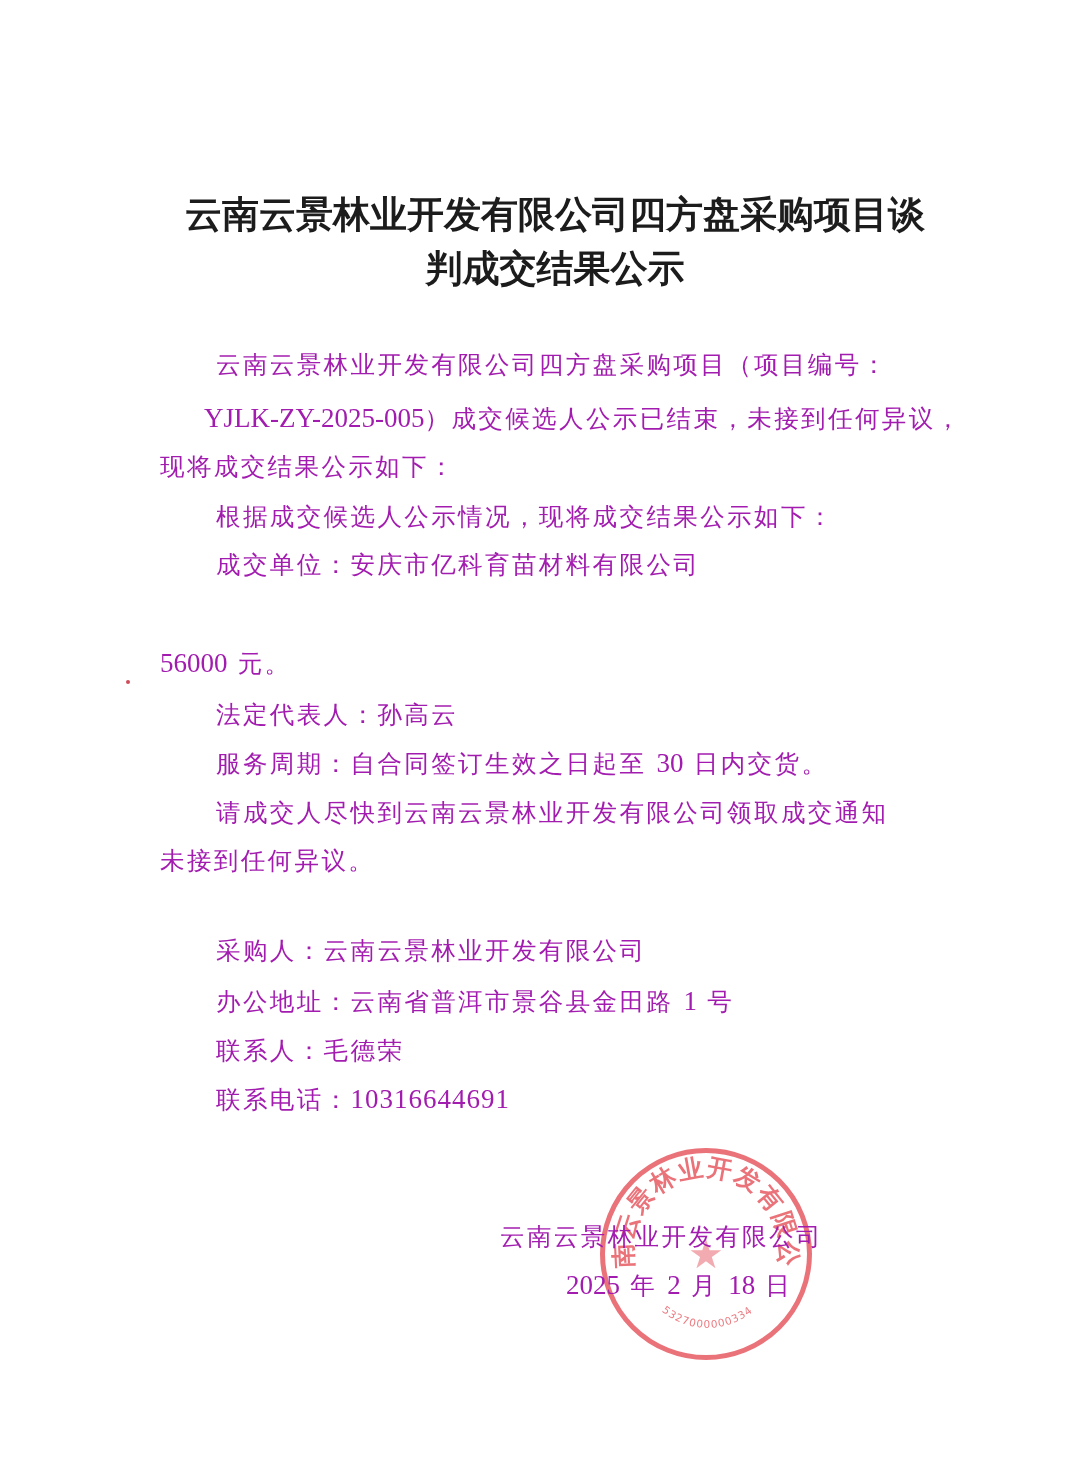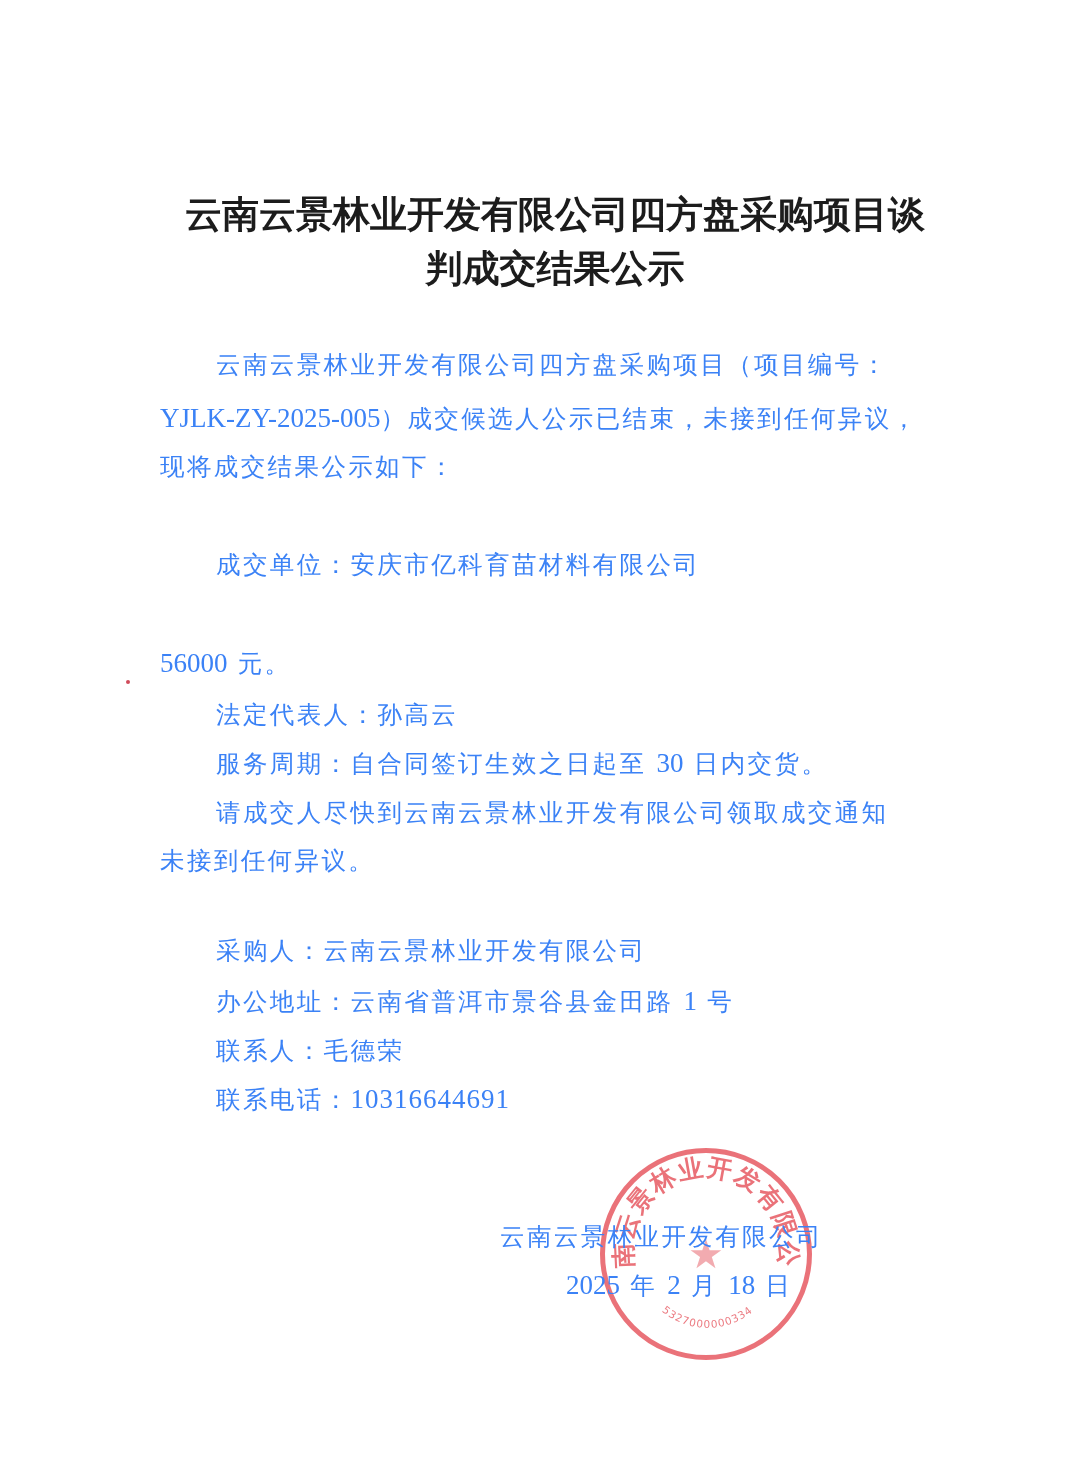--- a/index.html
+++ b/index.html
@@ -32,21 +32,21 @@
       color: #1c1c1c;
       line-height: 56px;
     }
     .title.l1 { top: 186px; }
     .title.l2 { top: 240px; }
 
     .line {
       position: absolute;
       font-size: 24.5px;
       line-height: 30px;
-      color: #3b82f6;
+      color: #a21caf;
       white-space: nowrap;
       letter-spacing: 2.4px;
       font-family: "DejaVu Serif", "Liberation Serif", serif;
     }
     .num {
       font-family: "Liberation Serif", "DejaVu Serif", serif;
       letter-spacing: 0;
       font-size: 27px;
     }
     .indent { left: 216px; }
@@ -87,25 +87,26 @@
   </style>
 </head>
 <body>
 
 <div class="page">
 
   <div class="title l1">云南云景林业开发有限公司四方盘采购项目谈</div>
   <div class="title l2">判成交结果公示</div>
 
   <div class="line indent" style="top:350px;">云南云景林业开发有限公司四方盘采购项目（项目编号：</div>
-  <div class="line flush" style="top:403px;">
+  <div class="line flush" style="top:403px;margin-left:44px;">
     <span class="num">YJLK-ZY-2025-005</span><span>）成交候选人公示已结束，未接到任何异议，</span>
   </div>
   <div class="line flush" style="top:452px;">现将成交结果公示如下：</div>
 
+  <div class="line indent" style="top:502px;">根据成交候选人公示情况，现将成交结果公示如下：</div>
 
   <div class="line indent" style="top:550px;">
     <span>成交单位：</span><span>安庆市亿科育苗材料有限公司</span>
   </div>
 
   <div class="line flush" style="top:648px;">
     <span class="num">56000</span>
     <span>元。</span>
   </div>
 

